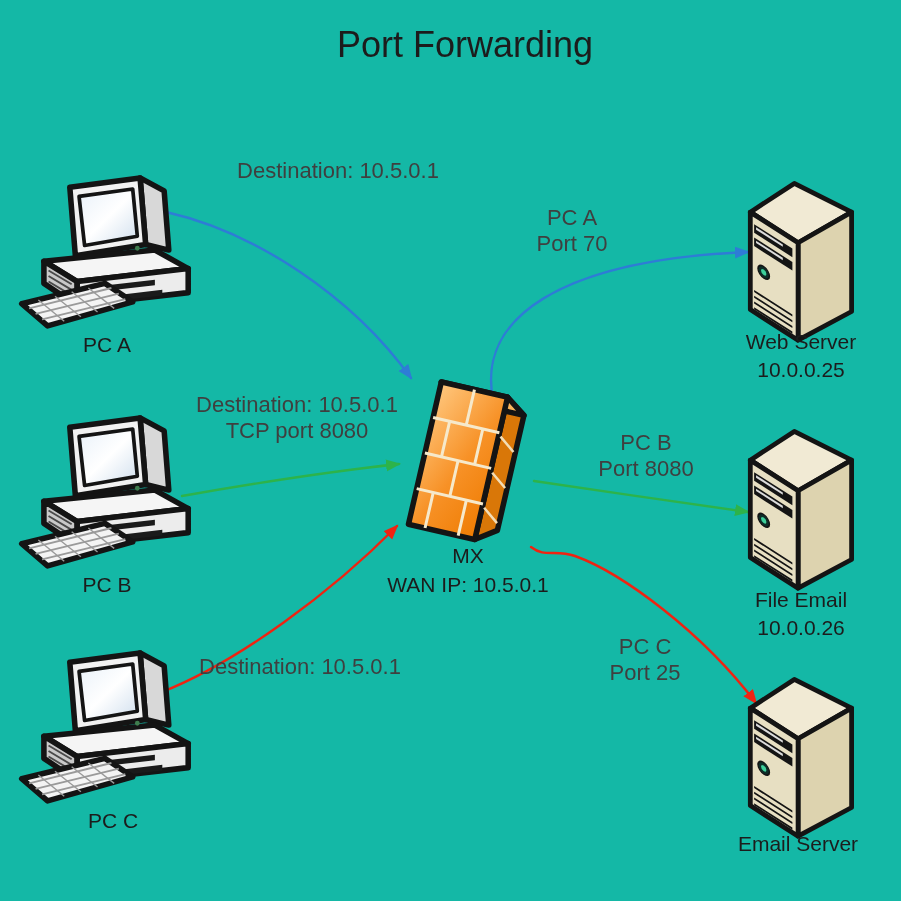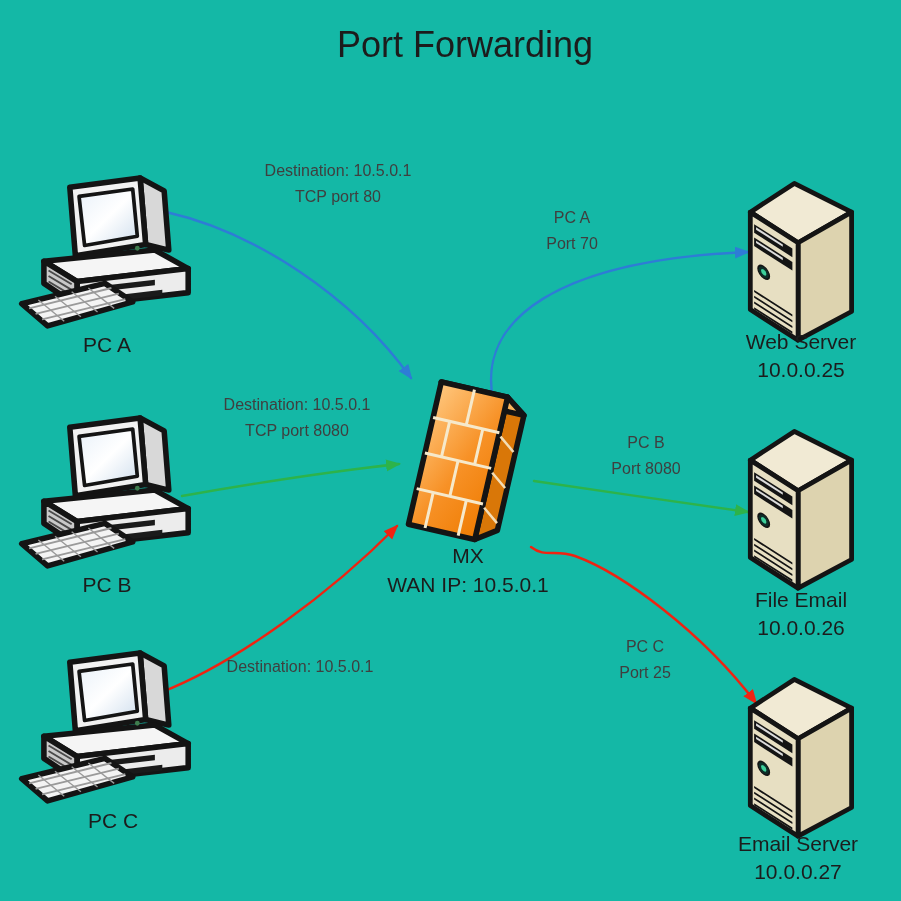--- a/index.html
+++ b/index.html
@@ -3,21 +3,21 @@
 <meta charset="utf-8">
 <style>
   html,body{margin:0;padding:0;background:#fff;}
   .canvas{position:relative;width:901px;height:901px;background:#14b8a6;overflow:hidden;
           font-family:"Liberation Sans",sans-serif;}
   .title{position:absolute;left:465px;top:24px;transform:translateX(-50%);
          font-size:36px;color:#1c1c1c;white-space:nowrap;}
   .flows{position:absolute;left:0;top:0;width:901px;height:901px;}
   .flow{fill:none;stroke-width:2.4px;stroke-linecap:round;}
   .flow-label{position:absolute;transform:translateX(-50%);text-align:center;
-              font-size:16px;line-height:26px;color:#3f3f3f;white-space:nowrap;}
+              font-size:22px;line-height:26px;color:#3f3f3f;white-space:nowrap;}
   .node-label{position:absolute;transform:translateX(-50%);text-align:center;
               font-size:21px;line-height:28px;color:#1c1c1c;white-space:nowrap;}
   .icon{position:absolute;}
   .defs{position:absolute;width:0;height:0;overflow:hidden;}
 </style>
 </head>
 <body>
 
 <svg class="defs" aria-hidden="true">
   <defs>
@@ -136,26 +136,24 @@
   <div class="node-label" style="left:801px;top:328px">
     <div>Web Server</div>
     <div>10.0.0.25</div>
   </div>
   <div class="node-label" style="left:801px;top:586px">
     <div>File Email</div>
     <div>10.0.0.26</div>
   </div>
   <div class="node-label" style="left:798px;top:830px">
     <div>Email Server</div>
-    <div>10.0.0.27</div>
   </div>
 
   <div class="flow-label" style="left:338px;top:158px">
     <div>Destination: 10.5.0.1</div>
-    <div>TCP port 80</div>
   </div>
   <div class="flow-label" style="left:297px;top:392px">
     <div>Destination: 10.5.0.1</div>
     <div>TCP port 8080</div>
   </div>
   <div class="flow-label" style="left:300px;top:654px">
     <div>Destination: 10.5.0.1</div>
   </div>
   <div class="flow-label" style="left:572px;top:205px">
     <div>PC A</div>

